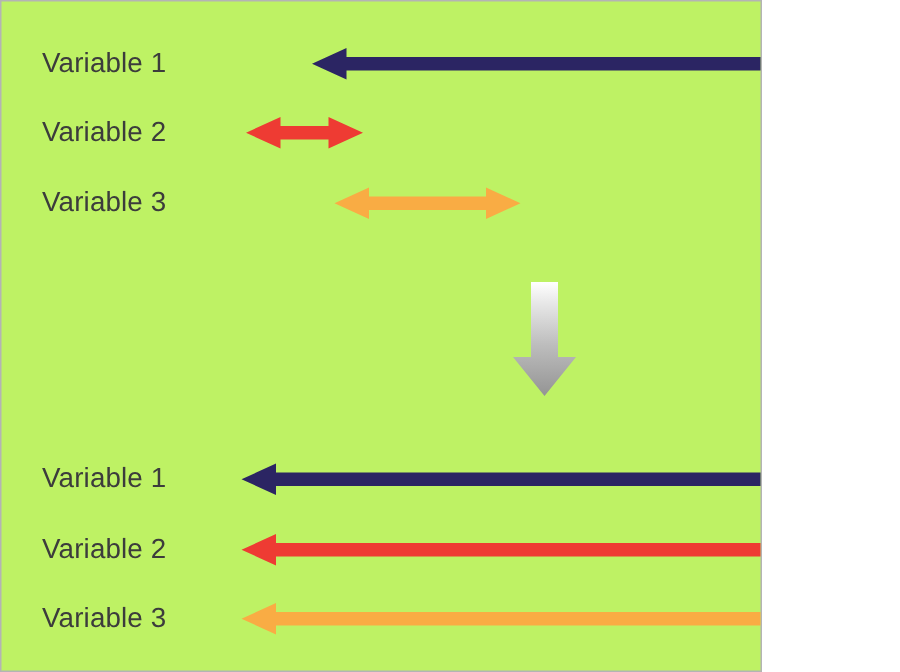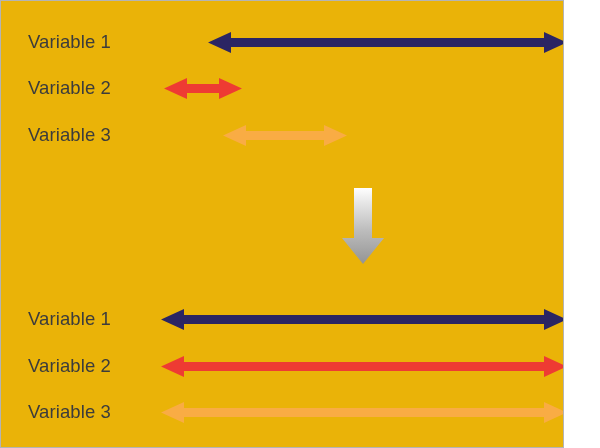--- a/index.html
+++ b/index.html
@@ -6,23 +6,23 @@
   html, body {
     margin: 0;
     padding: 0;
     background: #ffffff;
   }
   body {
     font-family: "Liberation Sans", "DejaVu Sans", sans-serif;
   }
   #canvas {
     position: relative;
-    width: 564px;
+    width: 508px;
     height: 448px;
-    background: #eab308;
+    background: #bef264;
     box-sizing: border-box;
     border: 1px solid #b4b4b4;
     overflow: hidden;
     text-align: center;
   }
   .row-label {
     position: absolute;
     font-size: 18.5px;
     color: #3c3c3c;
     letter-spacing: 0.1px;

